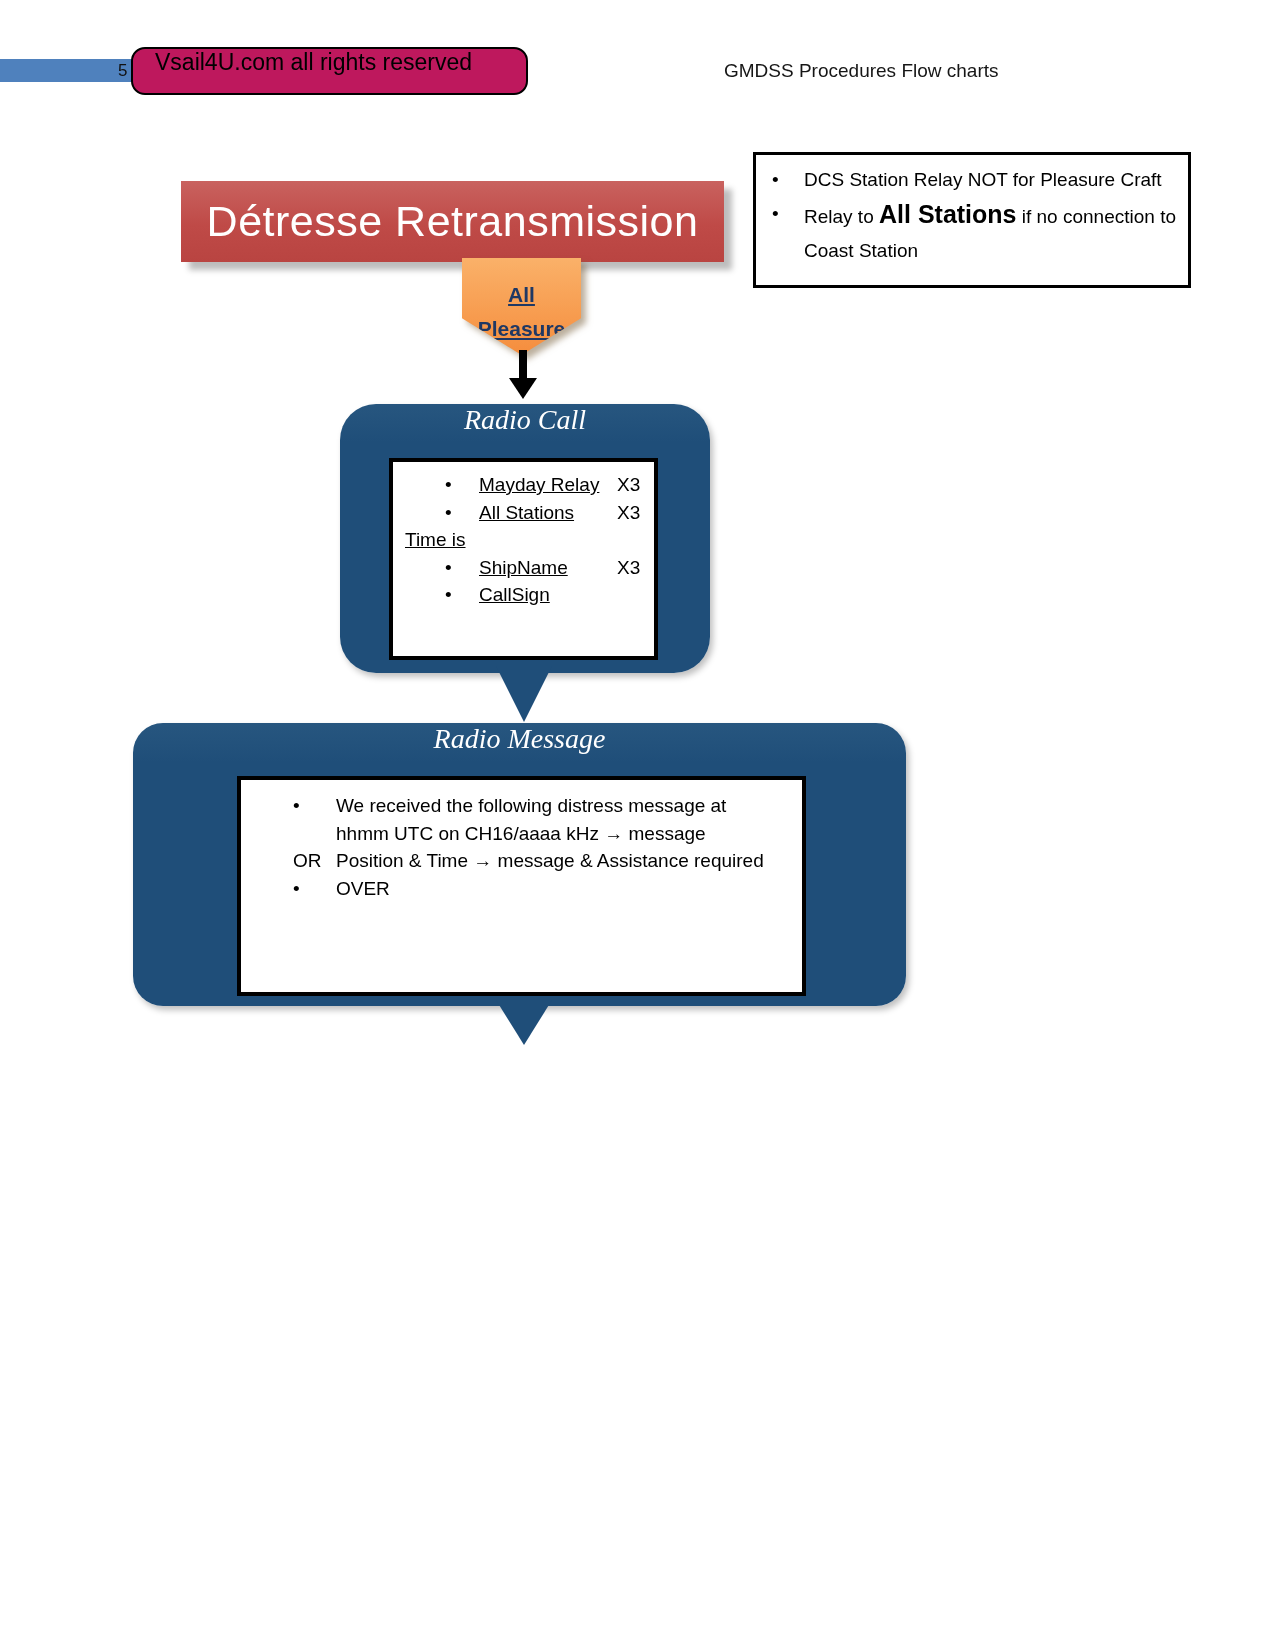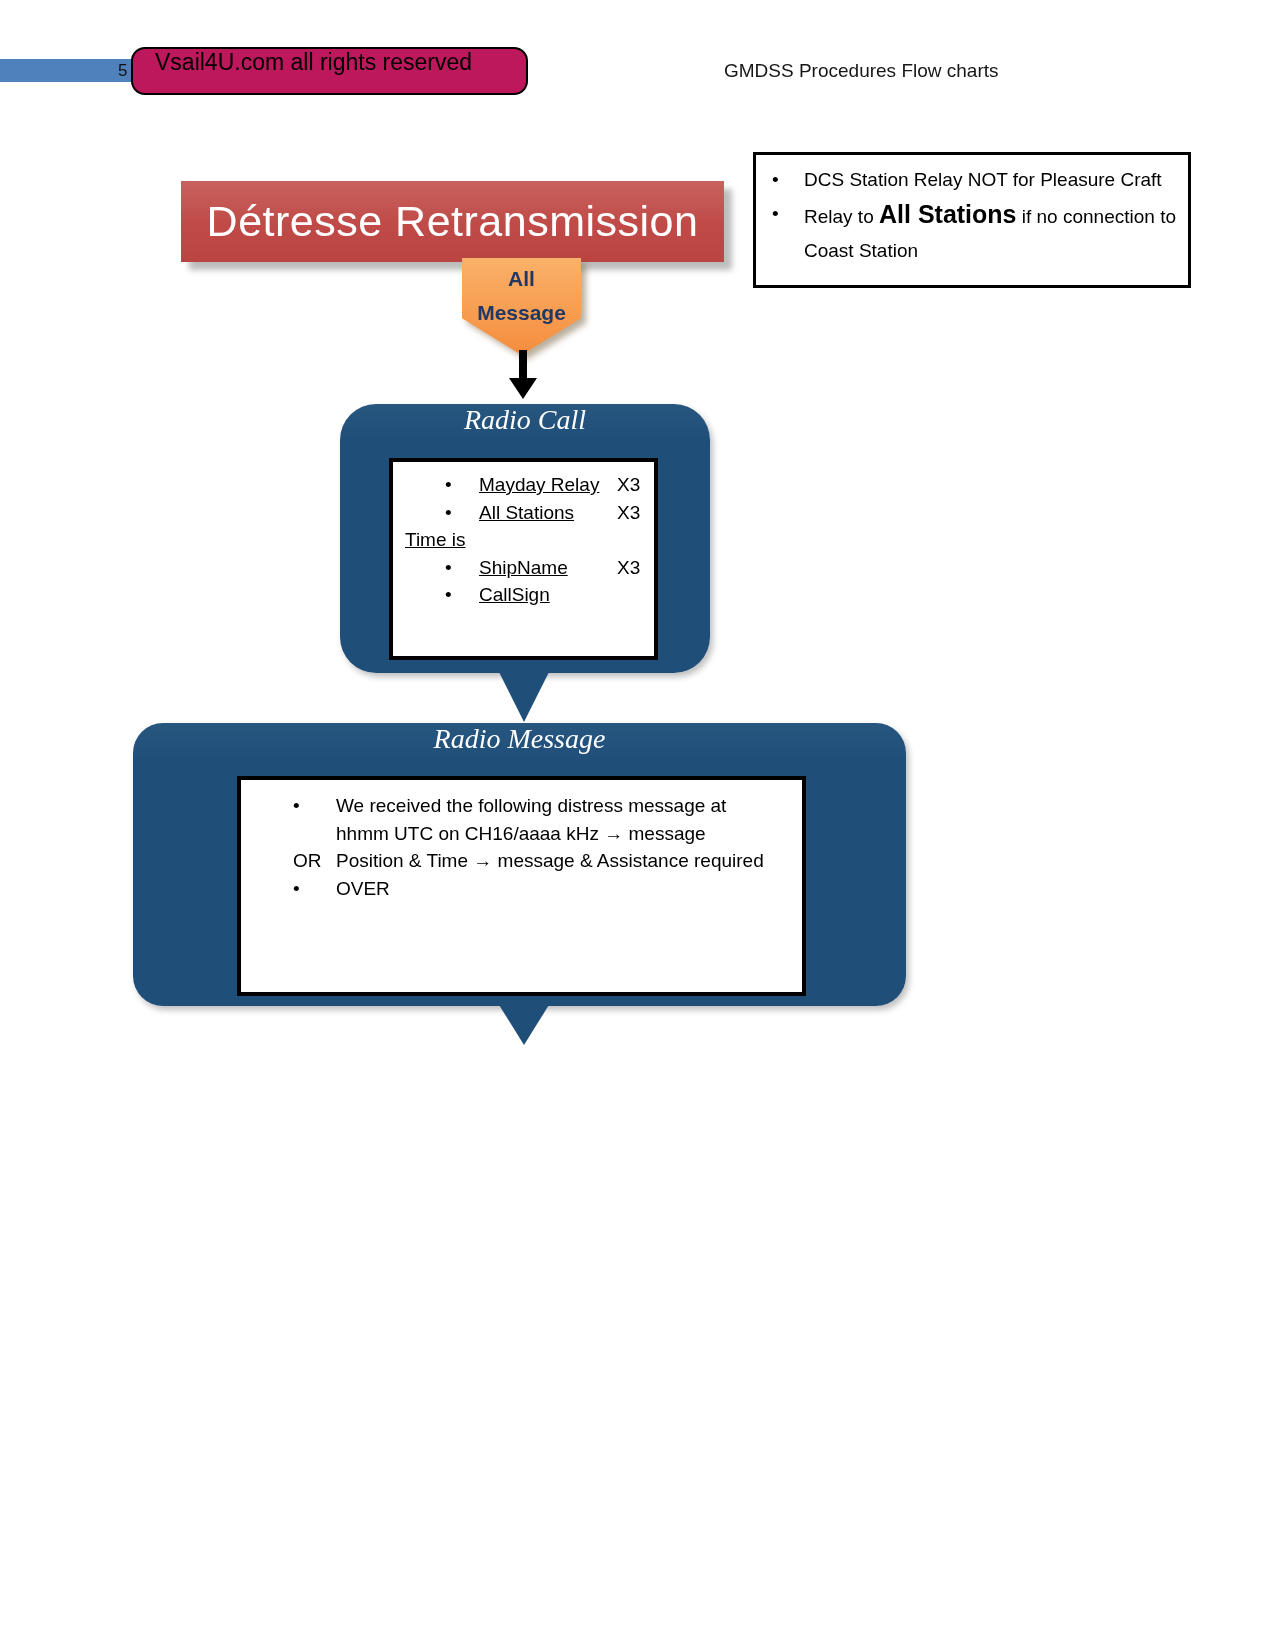--- a/index.html
+++ b/index.html
@@ -21,21 +21,21 @@
   .notes-box{position:absolute;left:753px;top:152px;width:438px;height:136px;border:3px solid #000;box-sizing:border-box;background:#fff;padding:8px 8px 0 16px;}
   .note-row{display:flex;line-height:34px;font-size:19px;}
   .note-marker{width:32px;flex:none;}
   .note-text{flex:1;max-width:382px;}
   .note-big{font-weight:bold;font-size:25px;}
 
   
   .start-wrap{position:absolute;left:462px;top:258px;filter:drop-shadow(5px 5px 3px rgba(120,95,60,.5));}
   .start-shape{width:119px;height:97px;background:linear-gradient(180deg,#fab169,#f58d3d);
     clip-path:polygon(0 0,100% 0,100% 62%,50% 100%,0 62%);
-    color:#1F3864;font-weight:bold;font-size:21px;text-align:center;padding-top:4px;box-sizing:border-box;line-height:34px;}
+    color:#1F3864;font-weight:bold;font-size:21px;text-align:center;padding-top:20px;box-sizing:border-box;line-height:34px;text-decoration:underline;}
 
   
   .arrow-shaft{position:absolute;left:519px;top:350px;width:8px;height:31px;background:#000;}
   .arrow-head{position:absolute;left:509px;top:378px;width:0;height:0;border-left:14px solid transparent;border-right:14px solid transparent;border-top:21px solid #000;}
 
   
   .flow-box{position:absolute;background:linear-gradient(180deg,#27567f 0%,#1F4E79 14%);box-shadow:3px 4px 6px rgba(0,0,0,.25);}
   .flow-call{left:340px;top:404px;width:370px;height:269px;border-radius:36px;}
   .flow-msg{left:133px;top:723px;width:773px;height:283px;border-radius:30px;}
   .flow-title{margin:0;text-align:center;font-family:"Liberation Serif",serif;font-style:italic;font-weight:normal;font-size:28px;color:#fff;}
@@ -81,21 +81,21 @@
     </div>
     <div class="note-row">
       <span class="note-marker">•</span>
       <span class="note-text"><span>Relay to </span><span class="note-big">All Stations</span><span> if no connection to Coast Station</span></span>
     </div>
   </div>
 
   <div class="start-wrap">
     <div class="start-shape">
       <div>All</div>
-      <div>Message</div>
+      <div>Pleasure</div>
     </div>
   </div>
 
   <div class="arrow-shaft"></div>
   <div class="arrow-head"></div>
 
   <div class="flow-box flow-call">
     <h2 class="flow-title">Radio Call</h2>
     <div class="rc-white">
       <div class="rc-row">

